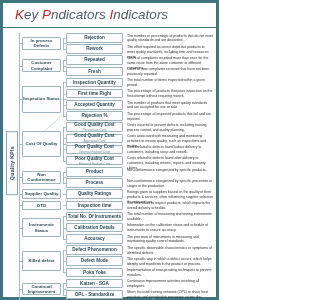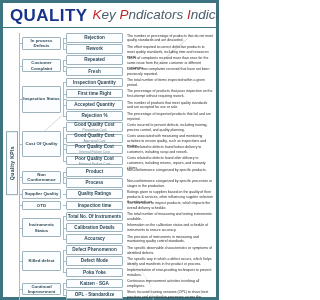--- a/index.html
+++ b/index.html
@@ -95,21 +95,20 @@
   .ln{position:absolute;background:#a8bcc6;}
   .lnh{height:1px;}
   .lnv{width:1px;}
 </style>
 </head>
 <body>
 
 <div class="page">
 
   <div class="header">
-    <span class="h-quality">QUALITY</span>
     <span class="h-kpi" id="subtitle"><span class="r">K</span><span>ey </span><span class="r">P</span><span>ndicators </span><span class="r">I</span><span>ndicators</span></span>
   </div>
 
   <div class="watermark"></div>
   <div class="wm-line"></div>
   <div class="wm-line2"></div>
 
   <div class="body">
     <div class="col-root">
       <div class="rootbox">Quality KPIs</div>

